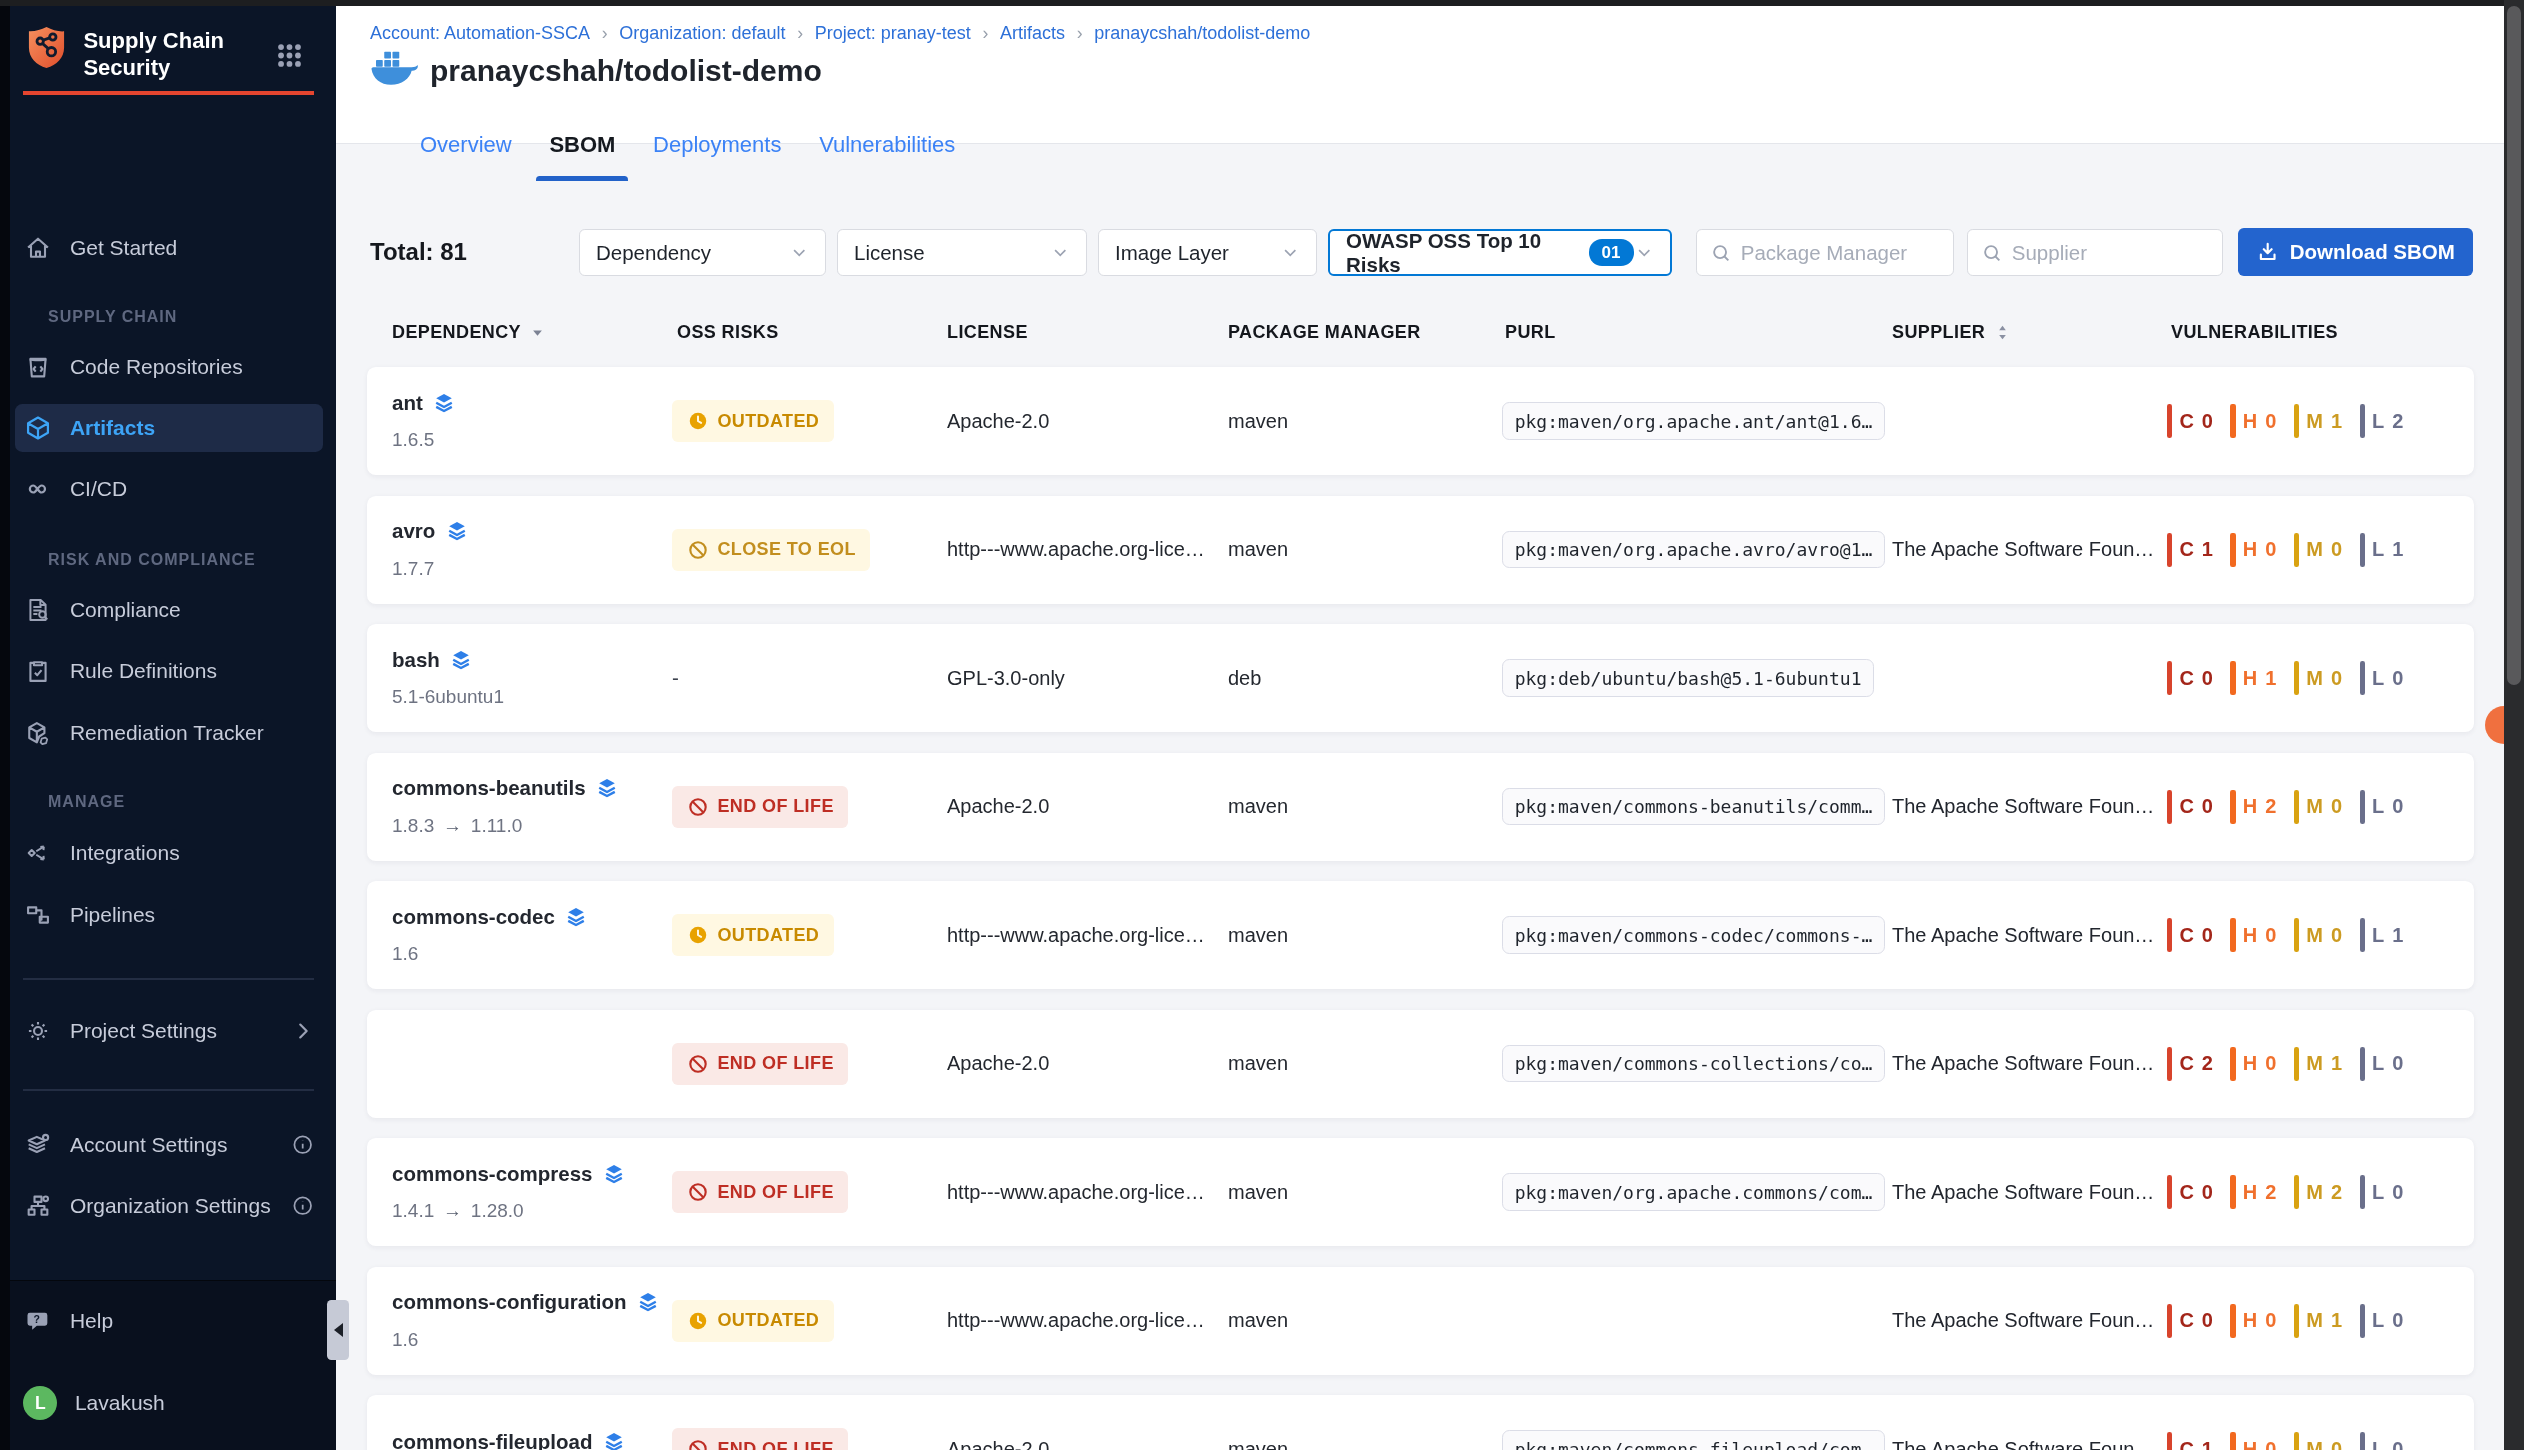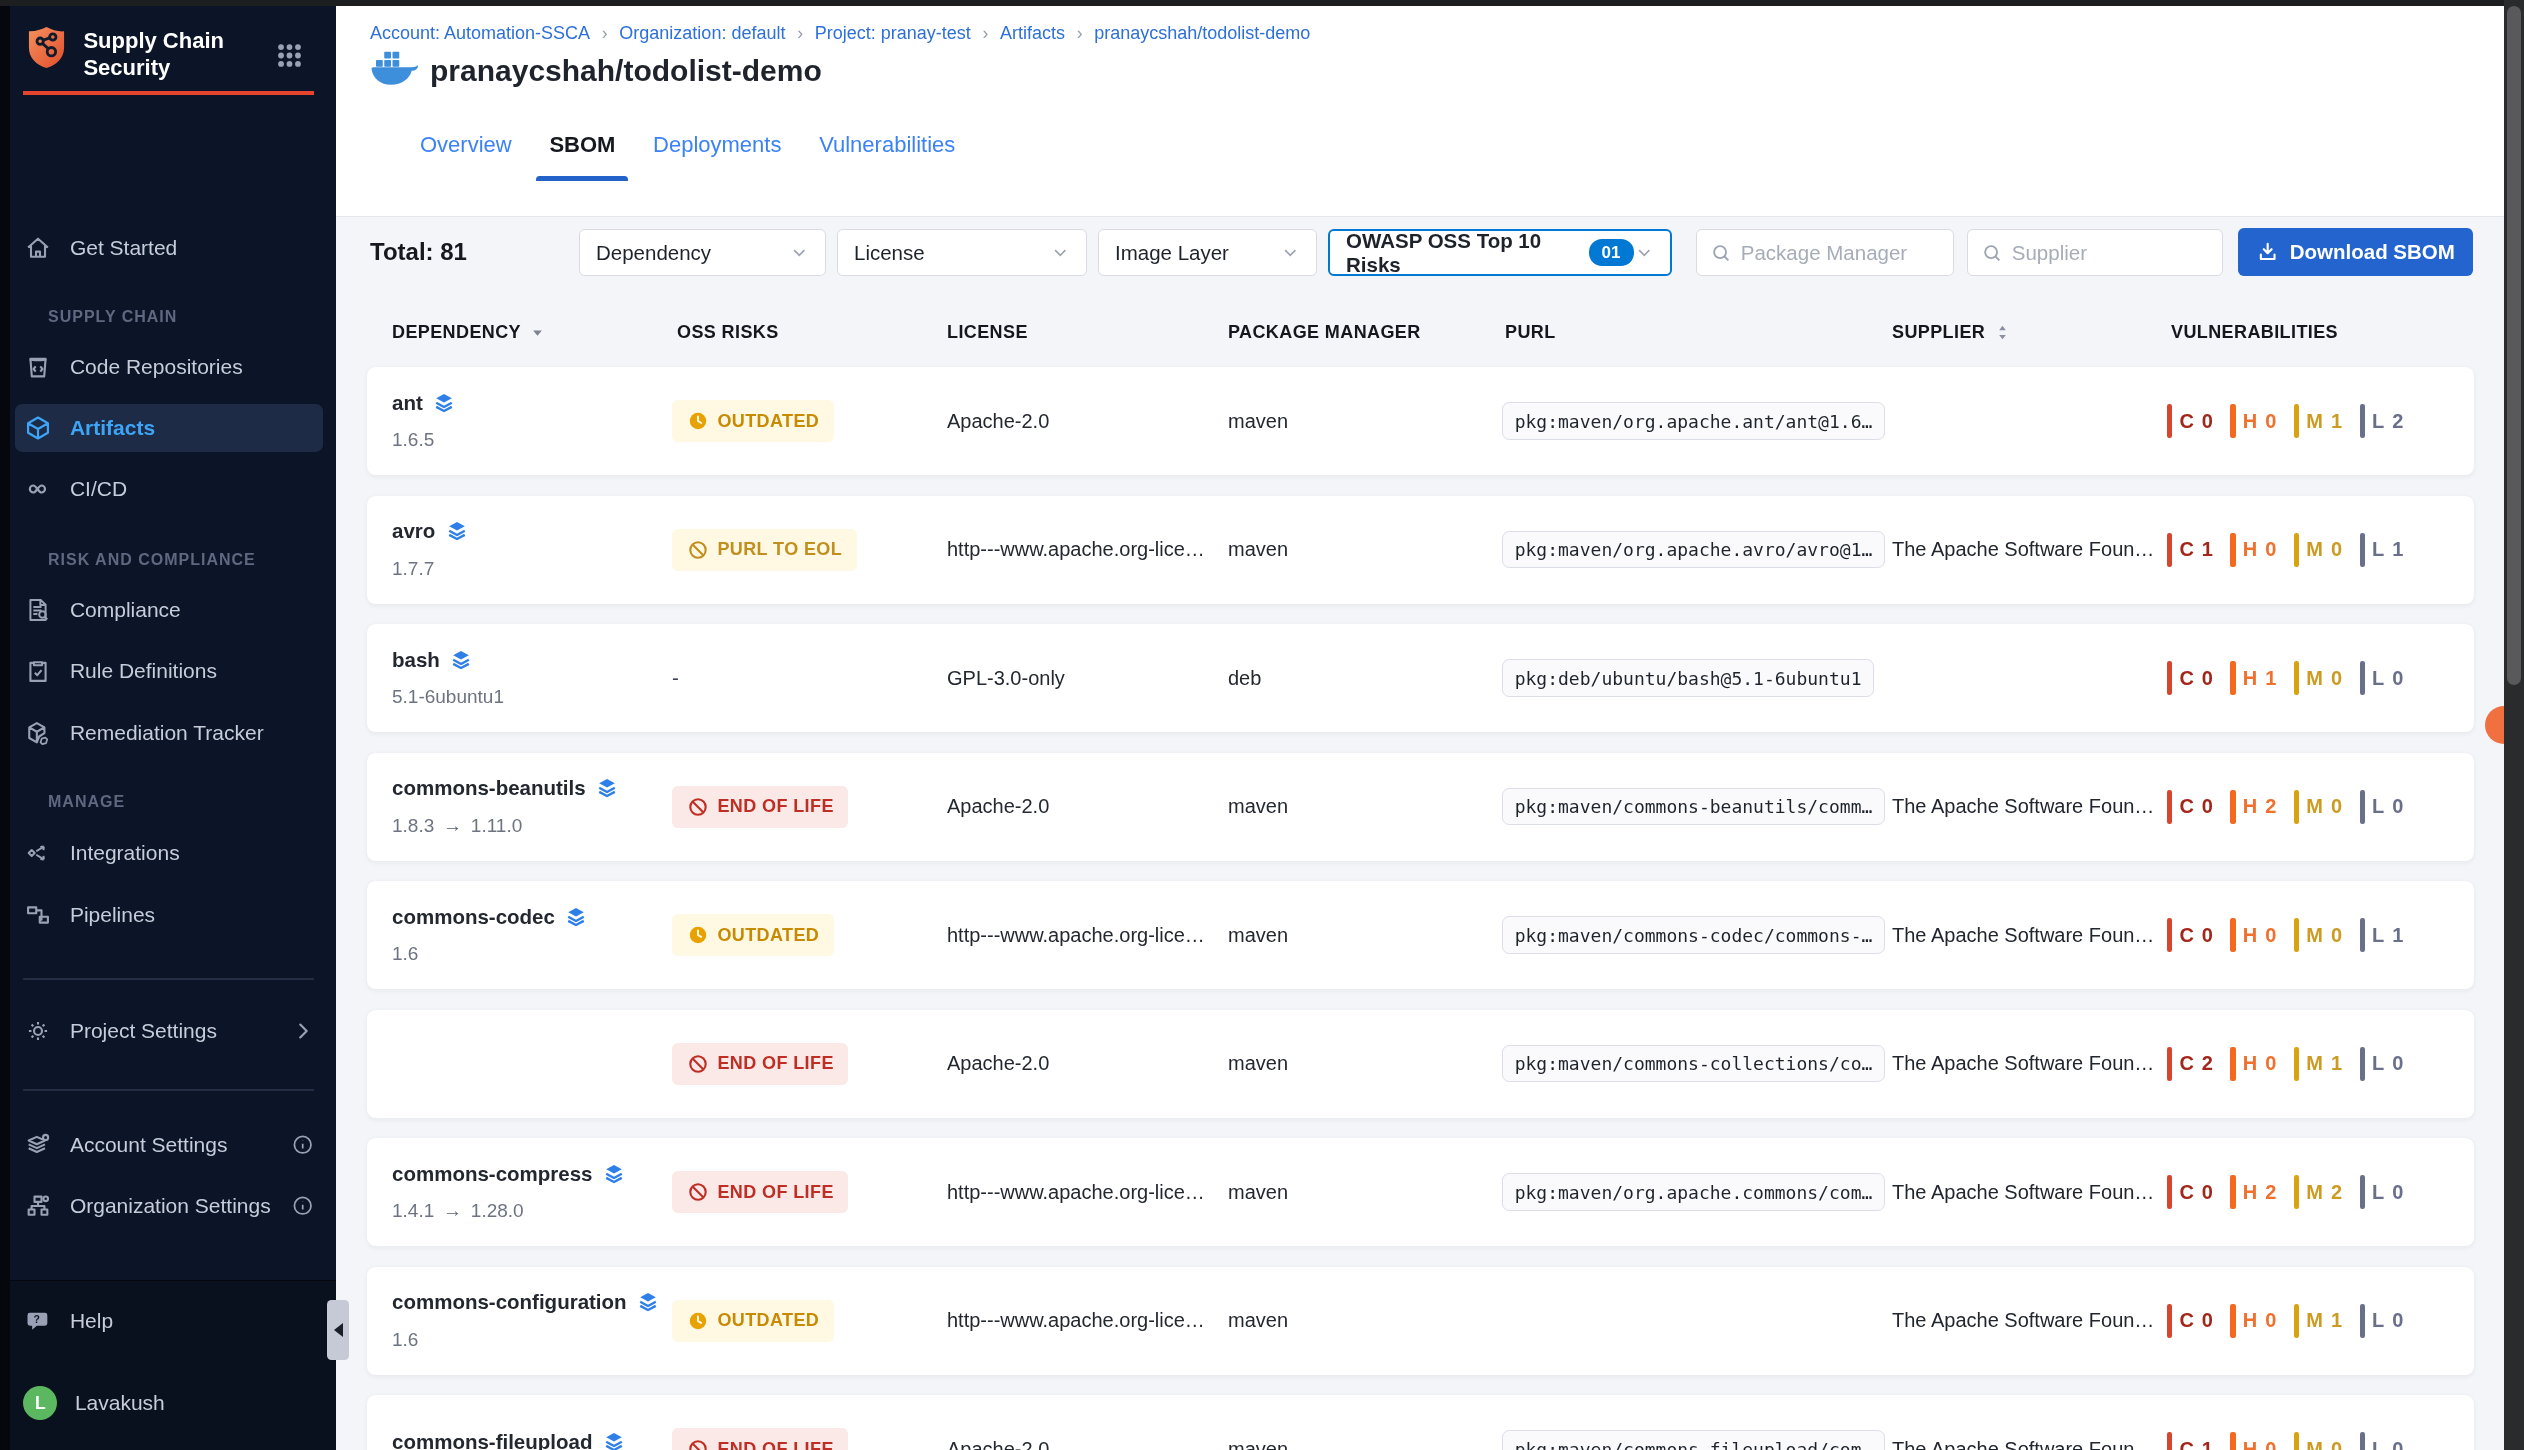--- a/index.html
+++ b/index.html
@@ -25,21 +25,21 @@
   .side-item.active { left:14.6px; width:308px; padding-left:8.8px; background:#1E2B47; border-radius:7.3px; color:#3DA4F6; font-weight:bold; }
   .side-label { position:absolute; left:48px; color:#5F6880; font-size:16px; font-weight:bold; letter-spacing:1px; }
   .side-divider { position:absolute; left:23.4px; width:291px; height:1.5px; background:#232D43; }
   .side-right { margin-left:auto; display:flex; align-items:center; }
   .sidebar-footer { position:absolute; left:0; top:1280px; width:336px; height:171px; background:#09101E; border-top:1.5px solid #04070D; }
   .avatar { width:34px; height:34px; border-radius:50%; background:#5CB860; color:#fff; font-size:17.5px; font-weight:bold; display:flex; align-items:center; justify-content:center; }
   .collapse-handle { position:absolute; left:327px; top:1300px; width:22px; height:60px; background:#C6CAD6; border-radius:4.4px; display:flex; align-items:center; justify-content:center; z-index:25; }
   .collapse-handle .tri { width:0; height:0; border-top:7.3px solid transparent; border-bottom:7.3px solid transparent; border-right:9.5px solid #1B1F27; }
 
   
-  .main-header { position:absolute; left:336px; top:5.8px; width:2189px; height:211px; background:#FFFFFF; border-bottom:1.5px solid #E4E6EB; z-index:10;text-align:center; }
+  .main-header { position:absolute; left:336px; top:5.8px; width:2189px; height:138px; background:#FFFFFF; border-bottom:1.5px solid #E4E6EB; z-index:10;text-align:center; }
   .breadcrumb { position:absolute; left:34px; top:17.5px; font-size:18px; display:flex; align-items:center; }
   .breadcrumb .crumb { color:#2D70D8; }
   .breadcrumb .sep { color:#98A0AC; margin:0 11.7px; font-size:17.5px; }
   .docker-ic { position:absolute; left:34px; top:42px; }
   .artifact-title { position:absolute; left:94px; top:48px; font-size:30px; font-weight:bold; color:#1F242C; }
   .tabs { position:absolute; left:71px; top:104px; height:71px; display:flex; gap:11.7px; }
   .tab { position:relative; height:100%; display:flex; align-items:center; padding:0 13px; font-size:22px; color:#3b82f6; }
   .tab.active { color:#15191F; font-weight:bold; }
   .tab.active::after { content:""; position:absolute; left:0; right:0; bottom:0; height:5.1px; border-radius:3.7px 3.7px 0 0; background:#2262C9; }
 
@@ -532,21 +532,21 @@
 
     <div class="cell c-risk">
       <span class="badge" style="color: rgb(194, 142, 30); background: rgb(255, 248, 226);">
 
         <span>
             <svg viewBox="0 0 24 24" width="22" height="22" fill="none" stroke="currentColor" stroke-width="2.3">
               <circle cx="12" cy="12" r="8.4"></circle>
               <path d="M6.3 6.3l11.4 11.4"></path>
             </svg>
           </span>
-        <span>PURL TO EOL</span>
+        <span>CLOSE TO EOL</span>
       </span>
 
     </div>
 
     <div class="cell c-license">
         <span>http---www.apache.org-lice…</span>
       </div>
     <div class="cell c-pm">
         <span>maven</span>
       </div>

